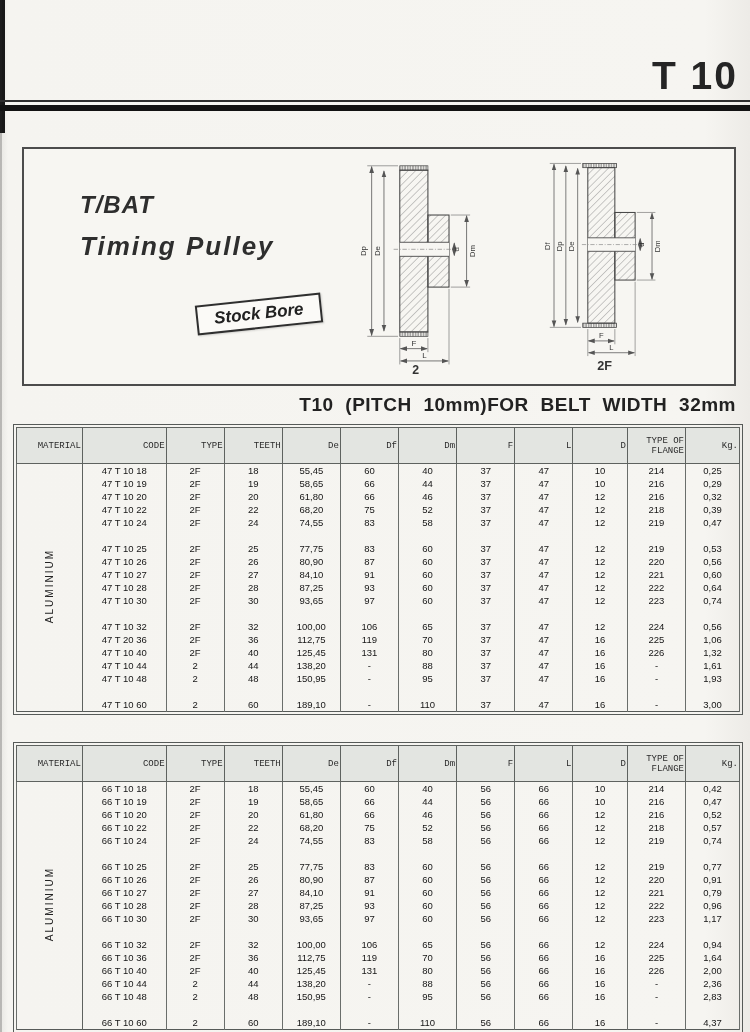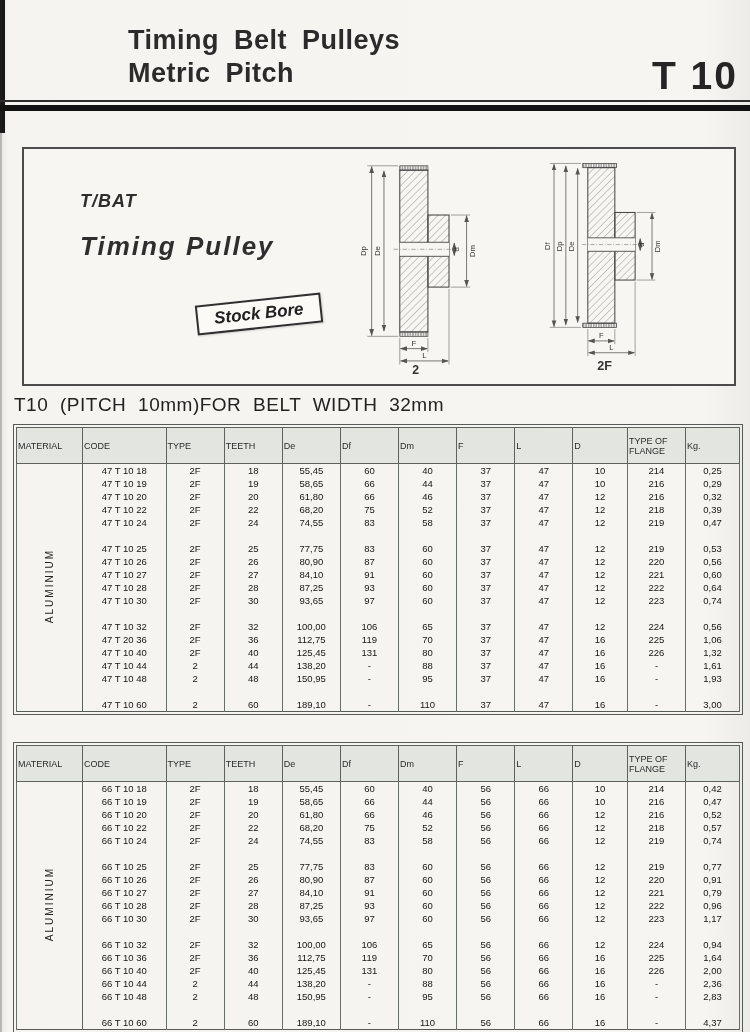--- a/index.html
+++ b/index.html
@@ -14,63 +14,59 @@
   
   .hdr-title { position:absolute; left:128px; top:24px; font-size:27px; font-weight:bold;
     line-height:33px; letter-spacing:.5px; word-spacing:7px; color:#2b2b2b; }
   .hdr-code { position:absolute; right:12px; top:54px; font-size:39px; font-weight:bold; color:#252525; letter-spacing:2px; }
   .rule-thin  { position:absolute; left:0; top:100px; width:750px; height:2px; background:#2e2e2e; }
   .rule-thick { position:absolute; left:0; top:105px; width:750px; height:6px; background:#121212; }
 
   
   .diagram-box { position:absolute; left:22px; top:147px; width:710px; height:235px;
     border:2px solid #4c4c4c; background:#f7f6f2; }
-  .series-name { position:absolute; left:56px; top:42px; font-size:18px; font-weight:bold;
+  .series-name { position:absolute; left:56px; top:42px; font-size:24px; font-weight:bold;
     font-style:italic; letter-spacing:1px; color:#2e2e2e;text-align:center; }
   .product-name { position:absolute; left:56px; top:82px; font-size:26px; font-weight:bold;
     font-style:italic; letter-spacing:2px; color:#2e2e2e;text-align:right; }
   .stamp { position:absolute; left:172px; top:150px; transform:rotate(-6deg);
     border:2px solid #2f2f2f; background:#fbfaf7; padding:3px 16px;
     font-size:17px; font-weight:bold; font-style:italic; color:#222; box-shadow:1px 1px 2px rgba(0,0,0,.15); }
   .fig { position:absolute; }
   .fig1 { left:330px; top:8px; }
   .fig2 { left:518px; top:6px; }
 
   
-  .tbl-title { position:absolute; left:14px; width:722px; text-align:left;
-    font-size:19px; font-weight:normal; letter-spacing:.5px; word-spacing:6px; color:#222; }
+  .tbl-title { position:absolute; left:14px; width:722px; text-align:right;
+    font-size:19px; font-weight:bold; letter-spacing:.5px; word-spacing:6px; color:#222; }
   .tbl-title.t1 { top:394px; }
   .tbl-title.t2 { top:711px; }
 
   
   .tbl-wrap { position:absolute; left:13px; width:724px; border:1px solid #565a58; padding:2px; }
   .tbl-wrap.w1 { top:424px; }
   .tbl-wrap.w2 { top:742px; }
   table.spec { width:100%; border-collapse:collapse; table-layout:fixed; border:1px solid #565a58; }
   table.spec th { background:#e3e5e1; border:1px solid #5e625f; font-size:9px; font-weight:normal;
-    color:#2a2a2a; height:35px; padding:0 1px; text-align:left; line-height:10px; }
+    color:#2a2a2a; height:35px; padding:0 1px; text-align:right; line-height:10px;font-family:Liberation Mono, monospace; }
   table.spec td { border-left:1px solid #6a6e6b; border-right:1px solid #6a6e6b;
     font-size:9.5px; color:#151515; height:13px; padding:0; text-align:center; line-height:13px;
     overflow:hidden; white-space:nowrap; }
   table.spec td.mat { border-right:1px solid #5e625f; }
   .vert { writing-mode:vertical-rl; transform:rotate(180deg); font-size:10px; letter-spacing:2px; color:#222; }
 
   svg text { font-family:"Liberation Sans", sans-serif; fill:#333; }
 </style>
 </head>
 <body>
 
 <div class="page">
   <div class="scan-bar-left"></div>
   <div class="scan-strip-left"></div>
 
-  <div class="hdr-title">
-    <div>Timing Belt Pulleys</div>
-    <div>Metric Pitch</div>
-  </div>
   <div class="hdr-code">T 10</div>
   <div class="rule-thin"></div>
   <div class="rule-thick"></div>
 
   <div class="diagram-box">
     <div class="series-name">T/BAT</div>
     <div class="product-name">Timing Pulley</div>
     <div class="stamp">Stock Bore</div>
 
     <div class="fig fig1">

